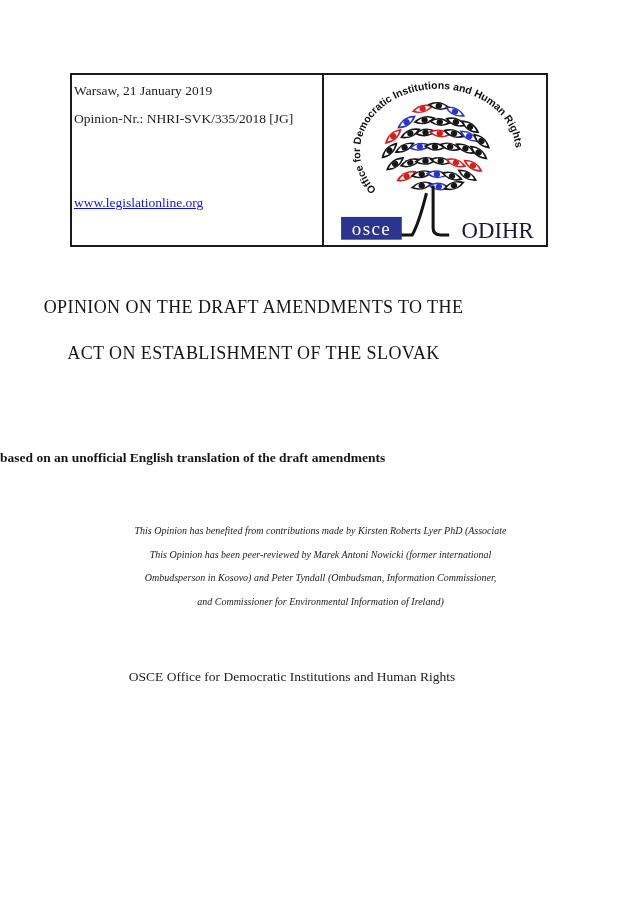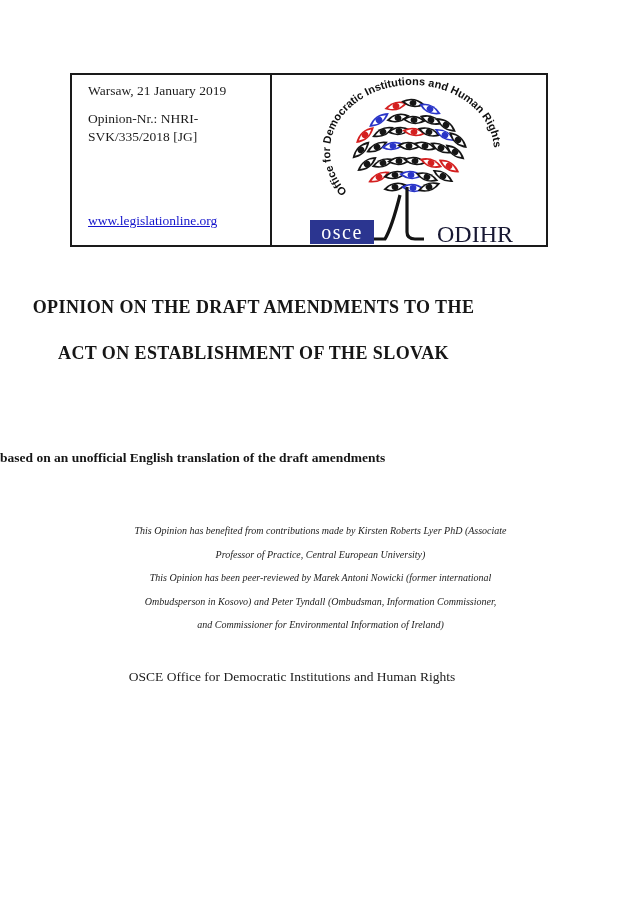--- a/index.html
+++ b/index.html
@@ -13,23 +13,23 @@
   }
   
   .header-box{
     position:absolute;left:70px;top:73px;
     width:478px;height:174px;
     border:2px solid #1a1a1a;
     box-sizing:border-box;
     display:flex;
   }
   .header-left{
-    width:200px;box-sizing:border-box;
+    width:252px;box-sizing:border-box;
     border-right:2px solid #1a1a1a;
-    padding:7px 16px;
+    padding:7px 2px;
     font-size:13.5px;line-height:18px;
   }
   .header-date{margin:0 0 10px 0;}
   .header-opinion{margin:0 0 66px 0;}
   .header-link{
     color:#1414cc;text-decoration:underline;cursor:pointer;
   }
   .header-right{flex:1;position:relative;}
   .header-right svg{display:block;width:100%;height:100%;}
   .arc-text{
@@ -40,21 +40,21 @@
     font-family:"Liberation Serif","DejaVu Serif",serif;
     font-size:20px;fill:#ffffff;letter-spacing:1.5px;
   }
   .odihr-word{
     font-family:"Liberation Serif","DejaVu Serif",serif;
     font-size:24px;fill:#181833;
   }
   
   .title-block{
     position:absolute;left:0;top:284px;width:507px;
-    text-align:center;font-weight:bold;
+    text-align:center;font-weight:normal;
     font-size:18px;line-height:46px;letter-spacing:0.4px;
     color:#161616;
   }
   .subtitle-block{
     position:absolute;left:0;top:447px;width:641px;
     font-weight:bold;
     font-size:13.5px;line-height:22px;
     color:#161616;
   }
   .credits-block{
@@ -162,21 +162,20 @@
     <div>OPINION ON THE DRAFT AMENDMENTS TO THE</div>
     <div>ACT ON ESTABLISHMENT OF THE SLOVAK</div>
   </div>
 
   <div class="subtitle-block">
     <div>based on an unofficial English translation of the draft amendments</div>
   </div>
 
   <div class="credits-block">
     <div>This Opinion has benefited from contributions made by Kirsten Roberts Lyer PhD (Associate</div>
-    <div>Professor of Practice, Central European University)</div>
     <div>This Opinion has been peer-reviewed by Marek Antoni Nowicki (former international</div>
     <div>Ombudsperson in Kosovo) and Peter Tyndall (Ombudsman, Information Commissioner,</div>
     <div>and Commissioner for Environmental Information of Ireland)</div>
   </div>
 
   <div class="footer-block">
     <div>OSCE Office for Democratic Institutions and Human Rights</div>
   </div>
 
 </div>

